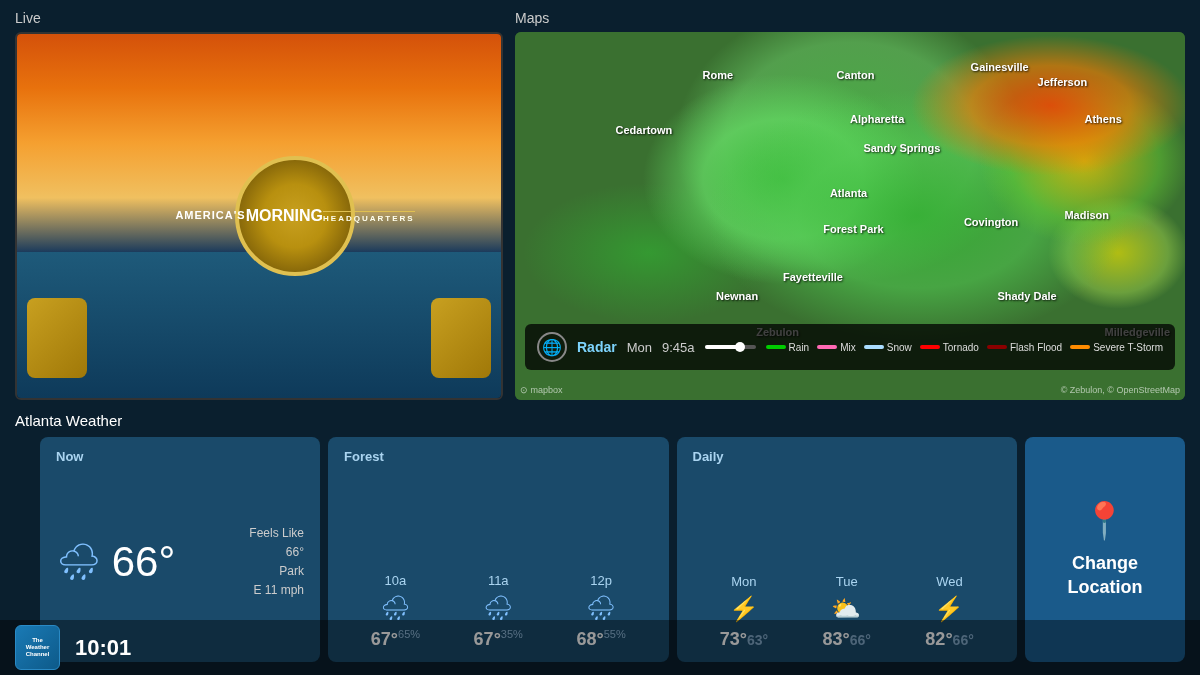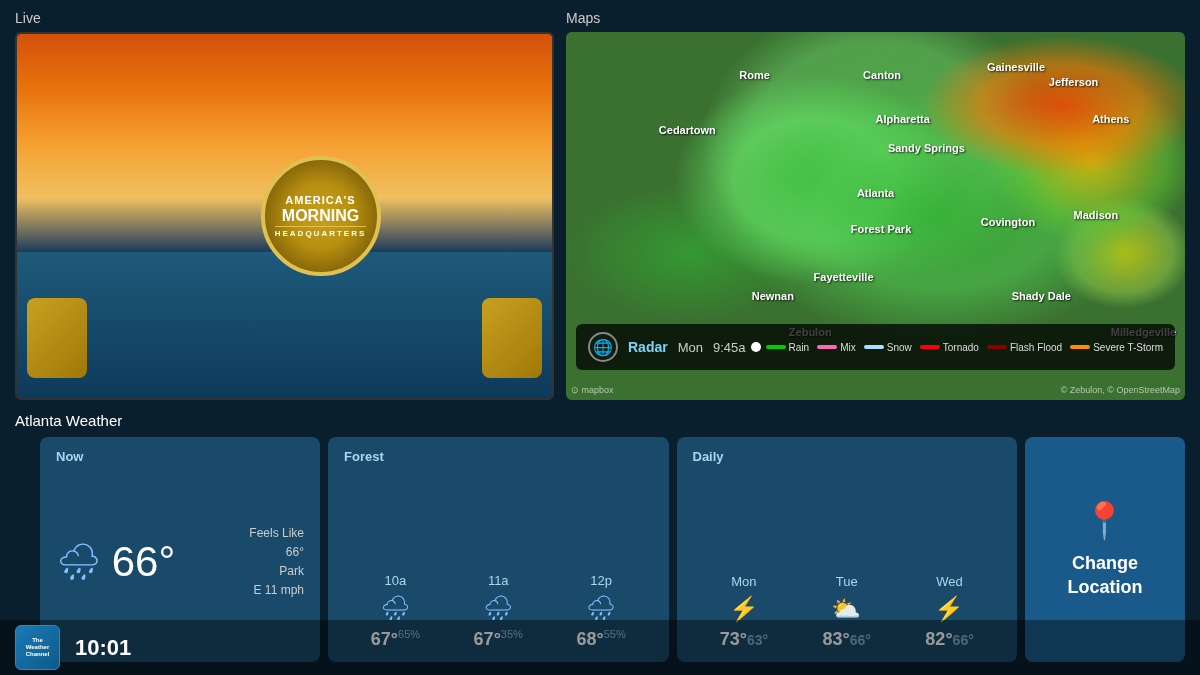--- a/index.html
+++ b/index.html
@@ -23,21 +23,21 @@
     .top-section {
       display: flex;
       gap: 12px;
       height: 390px;
     }
 
     
     .live-panel {
       display: flex;
       flex-direction: column;
-      width: 539px;
+      width: 488px;
     }
     .panel-label {
       font-size: 14px;
       color: #ccc;
       margin-bottom: 6px;
       font-weight: 400;
     }
     .live-video {
       flex: 1;
       background: #1a1a1a;
@@ -59,21 +59,21 @@
     .video-show-logo {
       position: absolute;
       top: 50%;
       left: 50%;
       transform: translate(-20%, -50%);
       width: 120px;
       height: 120px;
       background: radial-gradient(circle, #c8a020 0%, #b8900f 40%, #8a6a0a 70%, #6a4a05 100%);
       border-radius: 50%;
       display: flex;
-      flex-direction: column;
+      flex-direction: row;
       align-items: center;
       justify-content: center;
       border: 4px solid #e0c050;
       text-align: center;
       z-index: 2;
     }
     .show-logo-text {
       font-size: 11px;
       font-weight: bold;
       color: white;

